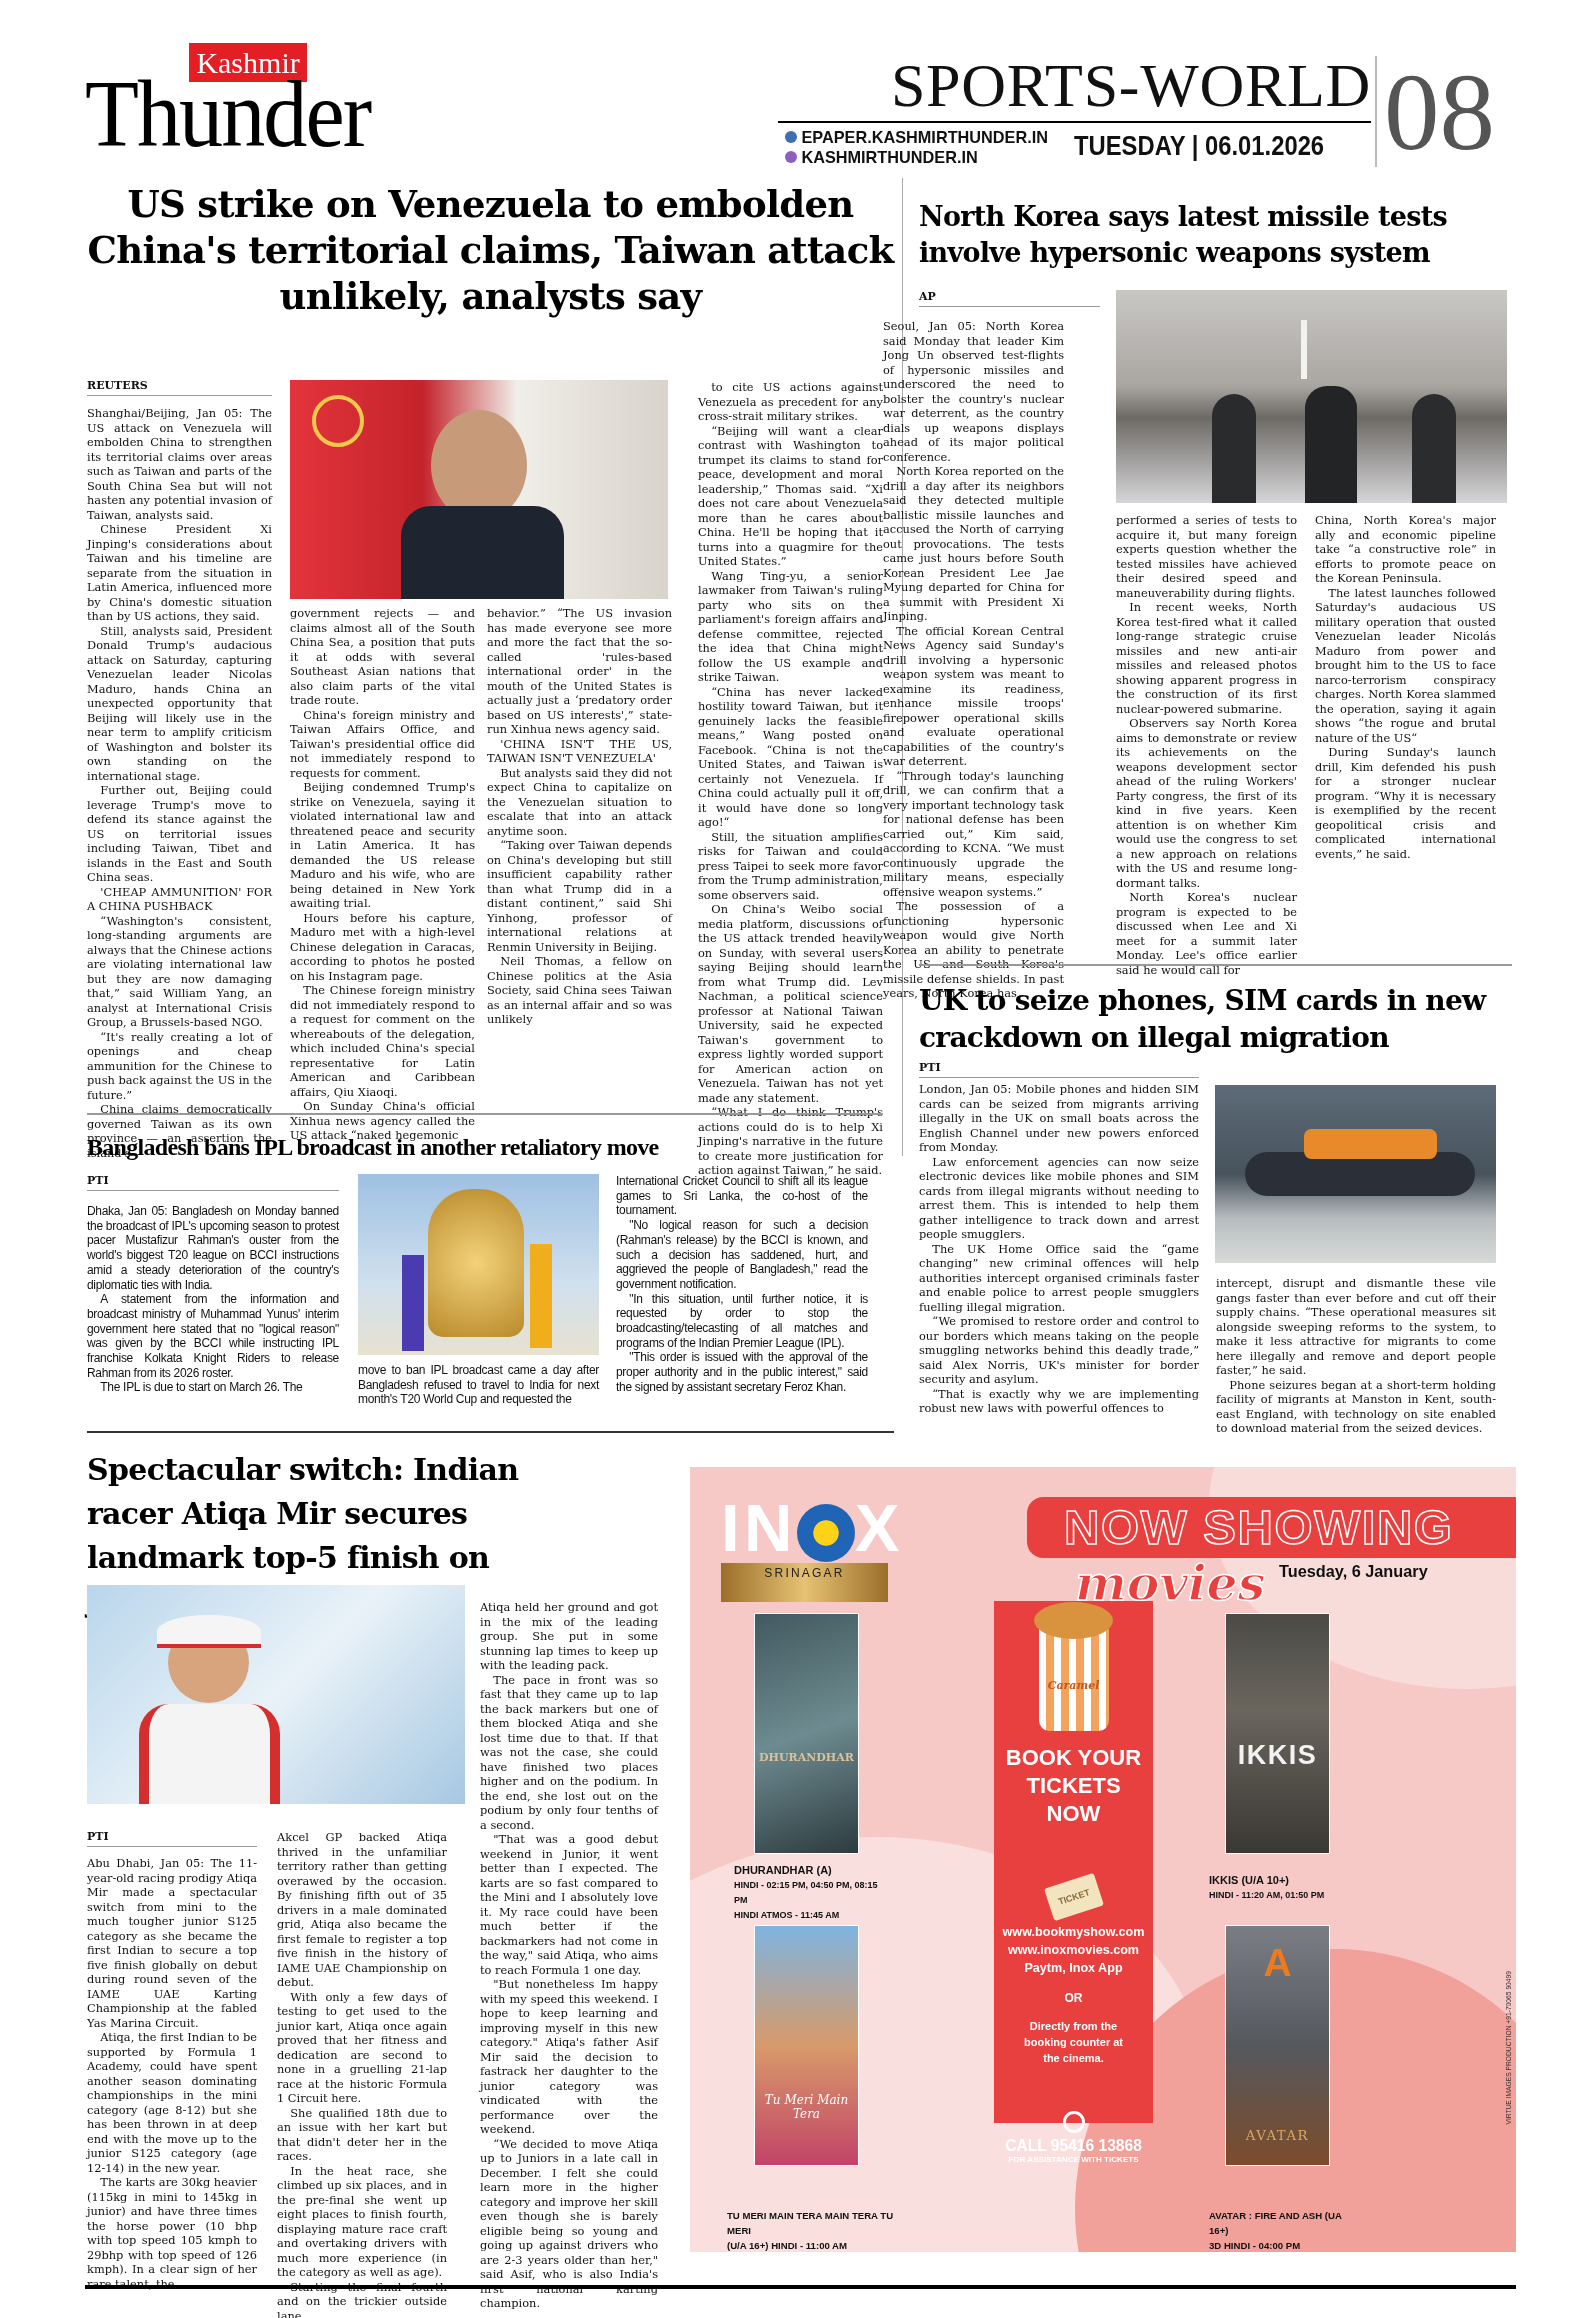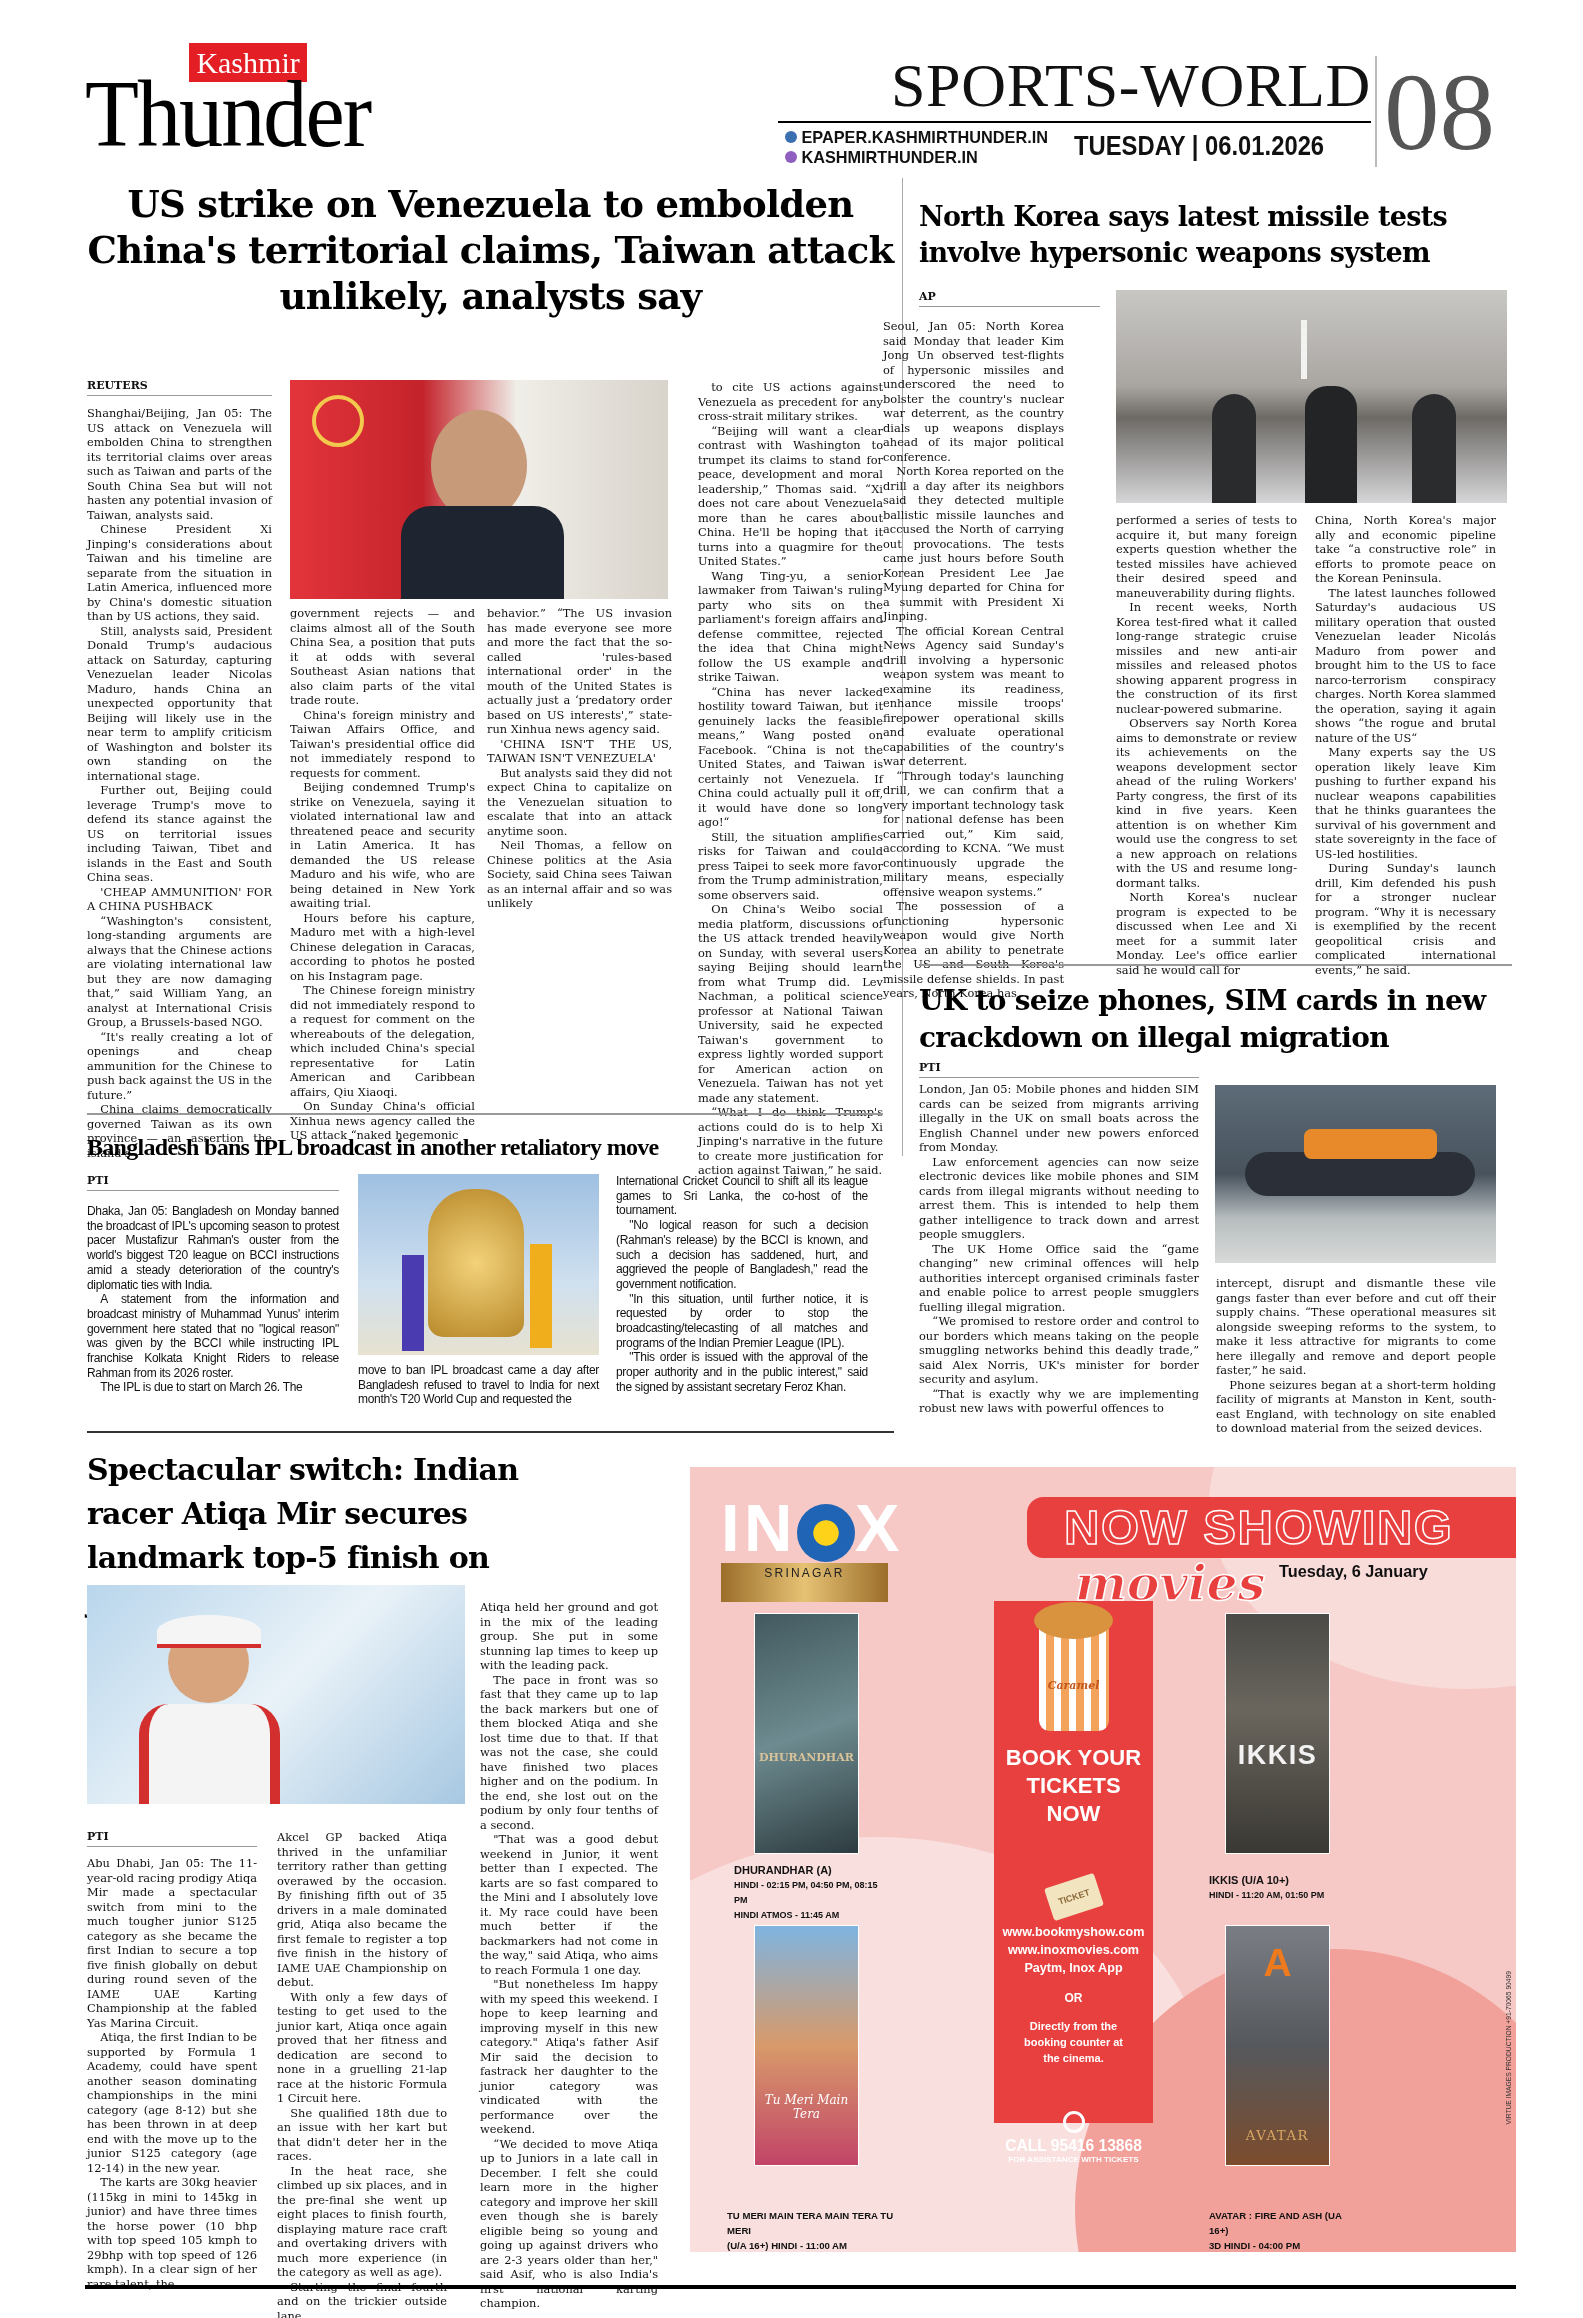--- a/index.html
+++ b/index.html
@@ -84,20 +84,21 @@
   <p>China's foreign ministry and Taiwan Affairs Office, and Taiwan's presidential office did not immediately respond to requests for comment.</p>
   <p>Beijing condemned Trump's strike on Venezuela, saying it violated international law and threatened peace and security in Latin America. It has demanded the US release Maduro and his wife, who are being detained in New York awaiting trial.</p>
   <p>Hours before his capture, Maduro met with a high-level Chinese delegation in Caracas, according to photos he posted on his Instagram page.</p>
   <p>The Chinese foreign ministry did not immediately respond to a request for comment on the whereabouts of the delegation, which included China's special representative for Latin American and Caribbean affairs, Qiu Xiaoqi.</p>
   <p>On Sunday China's official Xinhua news agency called the US attack “naked hegemonic</p>
 </div>
 <div class="abs col" style="left:487px;top:606px;width:185px">
   <p class="first">behavior.” “The US invasion has made everyone see more and more the fact that the so-called 'rules-based international order' in the mouth of the United States is actually just a ‘predatory order based on US interests',” state-run Xinhua news agency said.</p>
   <p>'CHINA ISN'T THE US, TAIWAN ISN'T VENEZUELA'</p>
   <p>But analysts said they did not expect China to capitalize on the Venezuelan situation to escalate that into an attack anytime soon.</p>
+  <p>“Taking over Taiwan depends on China's developing but still insufficient capability rather than what Trump did in a distant continent,” said Shi Yinhong, professor of international relations at Renmin University in Beijing.</p>
   <p>Neil Thomas, a fellow on Chinese politics at the Asia Society, said China sees Taiwan as an internal affair and so was unlikely</p>
 </div>
 <div class="abs col" style="left:698px;top:380px;width:185px">
   <p>to cite US actions against Venezuela as precedent for any cross-strait military strikes.</p>
   <p>“Beijing will want a clear contrast with Washington to trumpet its claims to stand for peace, development and moral leadership,” Thomas said. “Xi does not care about Venezuela more than he cares about China. He'll be hoping that it turns into a quagmire for the United States.”</p>
   <p>Wang Ting-yu, a senior lawmaker from Taiwan's ruling party who sits on the parliament's foreign affairs and defense committee, rejected the idea that China might follow the US example and strike Taiwan.</p>
   <p>“China has never lacked hostility toward Taiwan, but it genuinely lacks the feasible means,” Wang posted on Facebook. “China is not the United States, and Taiwan is certainly not Venezuela. If China could actually pull it off, it would have done so long ago!“</p>
   <p>Still, the situation amplifies risks for Taiwan and could press Taipei to seek more favor from the Trump administration, some observers said.</p>
   <p>On China's Weibo social media platform, discussions of the US attack trended heavily on Sunday, with several users saying Beijing should learn from what Trump did. Lev Nachman, a political science professor at National Taiwan University, said he expected Taiwan's government to express lightly worded support for American action on Venezuela. Taiwan has not yet made any statement.</p>
   <p>“What I do think Trump's actions could do is to help Xi Jinping's narrative in the future to create more justification for action against Taiwan,” he said.</p>
@@ -122,21 +123,20 @@
 </div>
 <div class="abs col" style="left:1116px;top:513px;width:181px">
   <p class="first">performed a series of tests to acquire it, but many foreign experts question whether the tested missiles have achieved their desired speed and maneuverability during flights.</p>
   <p>In recent weeks, North Korea test-fired what it called long-range strategic cruise missiles and new anti-air missiles and released photos showing apparent progress in the construction of its first nuclear-powered submarine.</p>
   <p>Observers say North Korea aims to demonstrate or review its achievements on the weapons development sector ahead of the ruling Workers' Party congress, the first of its kind in five years. Keen attention is on whether Kim would use the congress to set a new approach on relations with the US and resume long-dormant talks.</p>
   <p>North Korea's nuclear program is expected to be discussed when Lee and Xi meet for a summit later Monday. Lee's office earlier said he would call for</p>
 </div>
 <div class="abs col" style="left:1315px;top:513px;width:181px">
   <p class="first">China, North Korea's major ally and economic pipeline take “a constructive role” in efforts to promote peace on the Korean Peninsula.</p>
   <p>The latest launches followed Saturday's audacious US military operation that ousted Venezuelan leader Nicolás Maduro from power and brought him to the US to face narco-terrorism conspiracy charges. North Korea slammed the operation, saying it again shows “the rogue and brutal nature of the US“</p>
-  <p>Many experts say the US operation likely leave Kim pushing to further expand his nuclear weapons capabilities that he thinks guarantees the survival of his government and state sovereignty in the face of US-led hostilities.</p>
   <p>During Sunday's launch drill, Kim defended his push for a stronger nuclear program. “Why it is necessary is exemplified by the recent geopolitical crisis and complicated international events,” he said.</p>
 </div>
 <div class="abs divider" style="left:919px;top:964px;width:593px"></div>
 
 <div class="abs headline" style="left:919px;top:982px;width:593px;font-size:28px;line-height:37px">UK to seize phones, SIM cards in new crackdown on illegal migration</div>
 <div class="abs byline" style="left:919px;top:1061px;width:280px">PTI</div>
 <div class="abs col" style="left:919px;top:1082px;width:280px">
   <p class="first">London, Jan 05: Mobile phones and hidden SIM cards can be seized from migrants arriving illegally in the UK on small boats across the English Channel under new powers enforced from Monday.</p>
   <p>Law enforcement agencies can now seize electronic devices like mobile phones and SIM cards from illegal migrants without needing to arrest them. This is intended to help them gather intelligence to track down and arrest people smugglers.</p>
   <p>The UK Home Office said the “game changing” new criminal offences will help authorities intercept organised criminals faster and enable police to arrest people smugglers fuelling illegal migration.</p>

